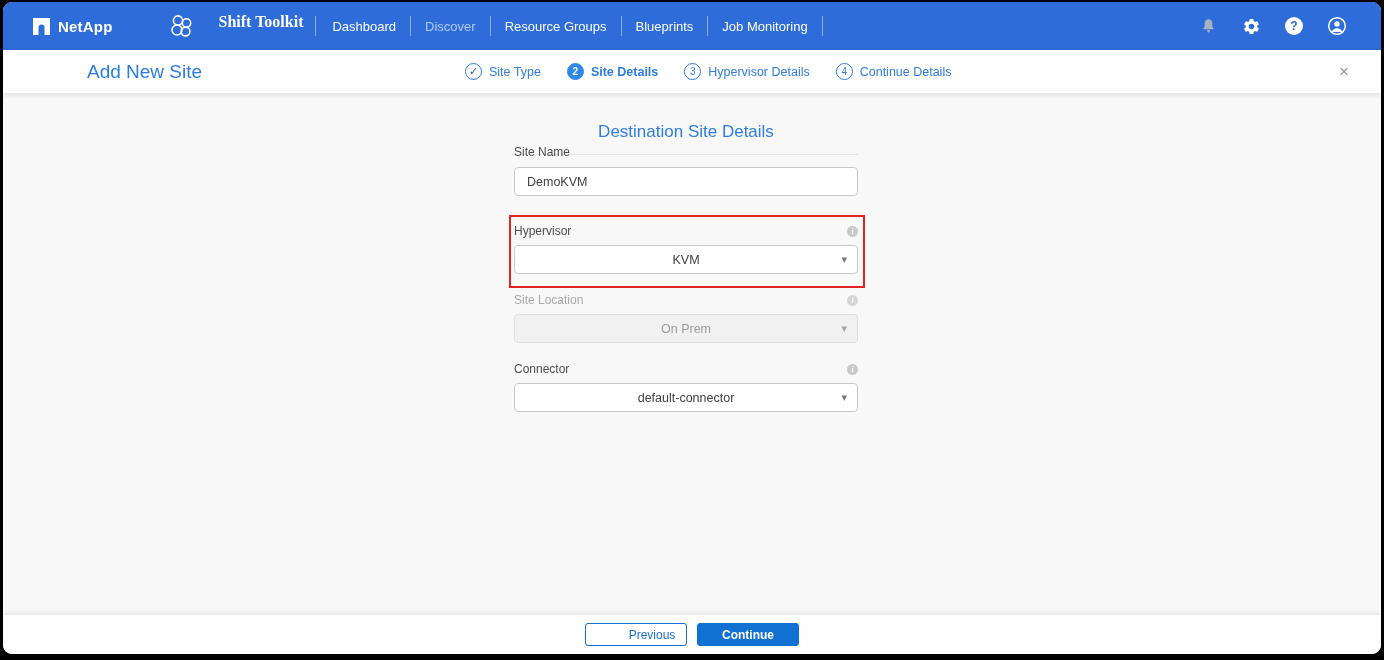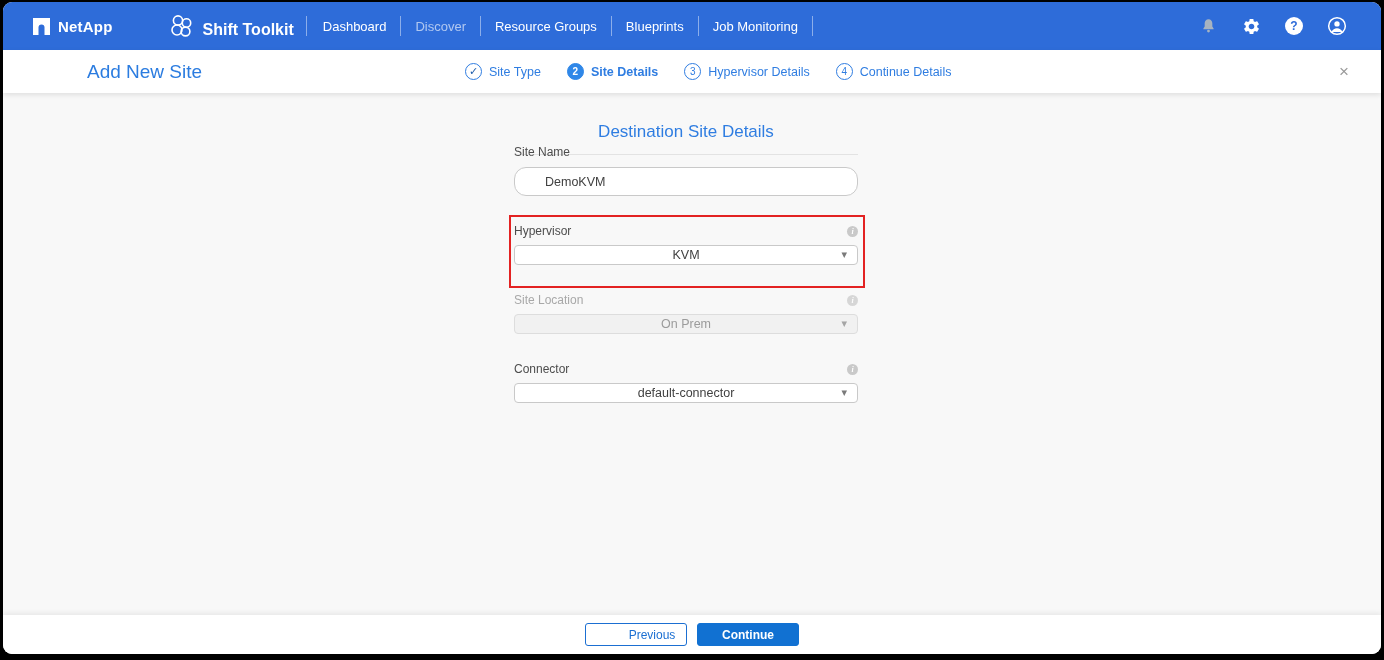--- a/index.html
+++ b/index.html
@@ -11,21 +11,21 @@
     border-radius:9px; overflow:hidden; background:#fff;
   }
 
   
   .navbar {
     position:absolute; left:0; top:0; right:0; height:48px;
     background:#2e6cd9; display:flex; align-items:center; color:#fff;
   }
   .brand { display:flex; gap:8px; margin-left:30px; }
   .brand-name { font-size:15px; font-weight:bold; letter-spacing:.2px; }
-  .product { display:flex; align-items:flex-end; gap:8px; margin-left:56px; }
+  .product { display:flex; align-items:flex-start; gap:24px; margin-left:56px;font-family:Liberation Serif, serif; }
   .product-name { font-size:16px; font-weight:bold; }
   .nav-sep { width:1px; height:20px; background:rgba(255,255,255,.45); margin:0 12px; }
   .nav-items { display:flex; align-items:center; margin-left:2px; }
   .nav-item { font-size:13px; padding:0 2px; white-space:nowrap; cursor:pointer; }
   .nav-item.muted { opacity:.62; }
   .nav-right { margin-left:auto; display:flex; align-items:center; gap:23px; margin-right:34px; }
   .icon-btn { width:20px; height:20px; display:flex; align-items:center; justify-content:center; cursor:pointer; }
   .help-circle {
     width:18px; height:18px; border-radius:50%; background:#fff; color:#2e6cd9;
     font-size:12px; font-weight:bold; display:flex; align-items:center; justify-content:center;
@@ -72,25 +72,25 @@
   }
   .field-label.muted { color:#a8a8a8; }
   .info-dot {
     margin-left:auto; width:11px; height:11px; border-radius:50%; background:#c9c9c9; color:#fff;
     font-size:8px; line-height:11px; text-align:center; font-family:"Liberation Serif", serif;
     font-style:italic; font-weight:bold;
   }
   .info-dot.lighter { opacity:.7; }
 
   .text-input {
-    width:344px; height:29px; border:1px solid #c9c9c9; border-radius:12px; background:#fff;
-    font-family:"Liberation Sans", sans-serif; font-size:12.5px; color:#404040; padding:0 30px; outline:none;
+    width:344px; height:29px; border:1px solid #c9c9c9; border-radius:4px; background:#fff;
+    font-family:"Liberation Sans", sans-serif; font-size:12.5px; color:#404040; padding:0 12px; outline:none;
   }
   .select-box {
-    width:344px; height:20px; border:1px solid #c9c9c9; border-radius:4px; background:#fff;
+    width:344px; height:29px; border:1px solid #c9c9c9; border-radius:4px; background:#fff;
     display:flex; align-items:center; justify-content:center; position:relative;
     font-size:12.5px; color:#404040; cursor:pointer;
   }
   .select-box .caret {
     position:absolute; right:10px; top:50%; transform:translateY(-56%);
     color:#7a7a7a; font-size:11px;
   }
   .select-box.disabled { background:#f1f1f1; border-color:#dddddd; color:#9b9b9b; cursor:default; }
   .select-box.disabled .caret { color:#a5a5a5; }
 

